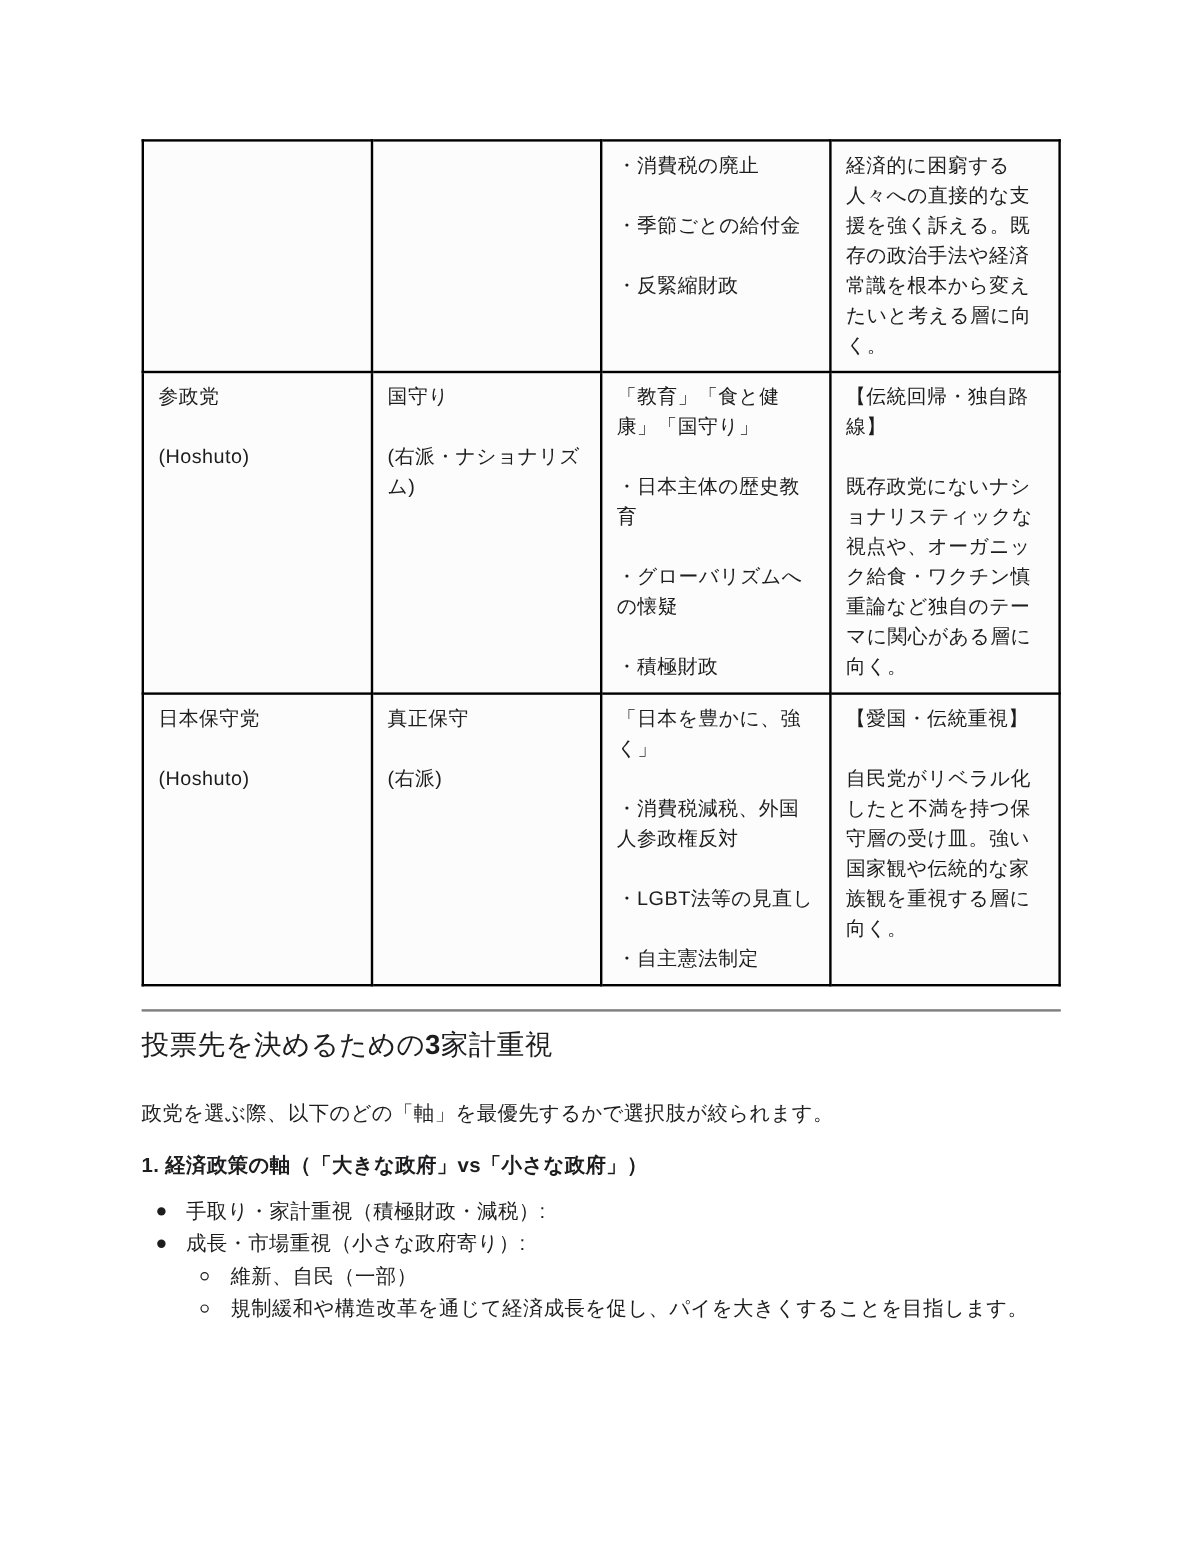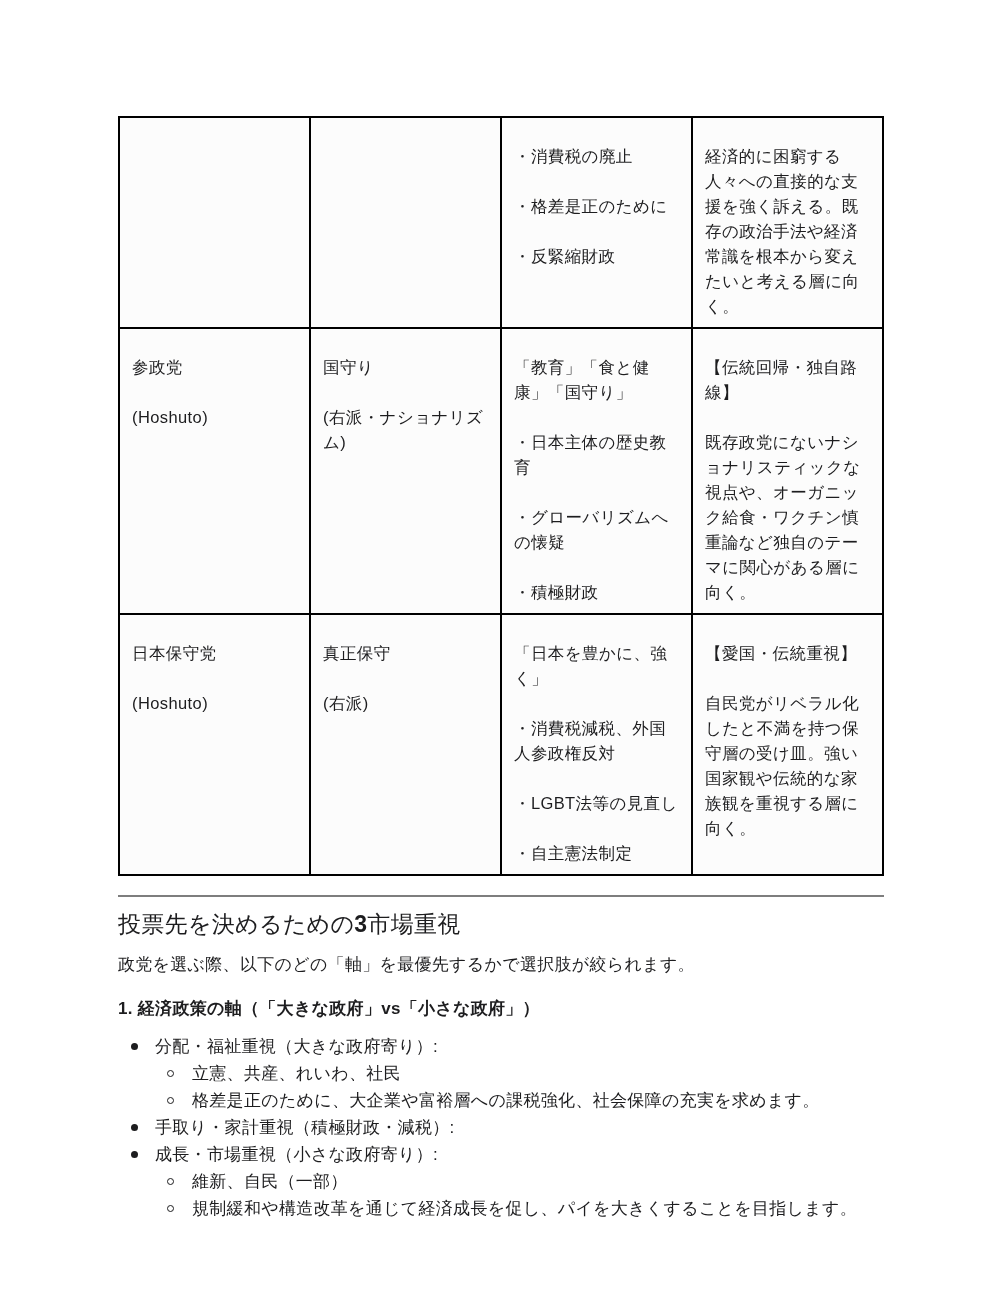--- a/index.html
+++ b/index.html
@@ -31,41 +31,41 @@
     padding: 8px 12px;
     font-size: 16.5px;
     line-height: 25px;
     letter-spacing: 0.4px;
     background: #fcfcfc;
     word-break: break-word;
   }
   table.party-table tr.row-0 { height: 186px; }
   table.party-table tr.row-1 { height: 266px; }
   table.party-table tr.row-2 { height: 237px; }
-  td p.cell-p { margin: 18px 0 25px 0; }
+  td p.cell-p { margin: 0 0 25px 0; }
   td p.cell-p:last-child { margin-bottom: 0; }
 
   
   hr.section-divider {
     border: none;
     border-top: 2px solid #7e7e7e;
     margin: 19px 0 0 0;
   }
 
   
   h2.section-heading {
     margin: 13px 0 0 0;
     font-size: 23px;
     line-height: 28px;
     font-weight: 400;
     letter-spacing: 0.3px;
   }
   h2.section-heading b { font-weight: 700; }
   p.intro-text {
-    margin: 13px 0 0 0;
+    margin: 30px 0 0 0;
     font-size: 17px;
     line-height: 27px;
     letter-spacing: 0.3px;
   }
   p.axis-heading {
     margin: 17px 0 0 0;
     font-size: 17px;
     line-height: 27px;
     font-weight: 700;
     letter-spacing: 0.3px;
@@ -116,21 +116,21 @@
         <col style="width:25%">
         <col style="width:25%">
         <col style="width:25%">
     </colgroup>
     <tbody>
       <tr class="row-0">
         <td></td>
         <td></td>
         <td>
           <p class="cell-p">・消費税の廃止</p>
-          <p class="cell-p">・格差是正のために</p>
+          <p class="cell-p">・季節ごとの給付金</p>
           <p class="cell-p">・反緊縮財政</p>
         </td>
         <td>
           <p class="cell-p">経済的に困窮する人々への直接的な支援を強く訴える。既存の政治手法や経済常識を根本から変えたいと考える層に向く。</p>
         </td>
       </tr>
       <tr class="row-1">
         <td>
           <p class="cell-p">参政党</p>
           <p class="cell-p">(Hoshuto)</p>
@@ -168,34 +168,27 @@
         <td>
           <p class="cell-p">【愛国・伝統重視】</p>
           <p class="cell-p">自民党がリベラル化したと不満を持つ保守層の受け皿。強い国家観や伝統的な家族観を重視する層に向く。</p>
         </td>
       </tr>
     </tbody>
   </table>
 
   <hr class="section-divider">
 
-  <h2 class="section-heading"><span>投票先を決めるための</span><b>3</b><span>市場重視</span></h2>
+  <h2 class="section-heading"><span>投票先を決めるための</span><b>3</b><span>家計重視</span></h2>
 
   <p class="intro-text">政党を選ぶ際、以下のどの「軸」を最優先するかで選択肢が絞られます。</p>
 
   <p class="axis-heading">1. 経済政策の軸（「大きな政府」vs「小さな政府」）</p>
 
   <ul class="bullets">
-    <li>
-      <div class="li-label">分配・福祉重視（大きな政府寄り）:</div>
-      <ul class="sub-bullets">
-        <li>立憲、共産、れいわ、社民</li>
-        <li>格差是正のために、大企業や富裕層への課税強化、社会保障の充実を求めます。</li>
-      </ul>
-    </li>
     <li>
       <div class="li-label">手取り・家計重視（積極財政・減税）:</div>
     </li>
     <li>
       <div class="li-label">成長・市場重視（小さな政府寄り）:</div>
       <ul class="sub-bullets">
         <li>維新、自民（一部）</li>
         <li>規制緩和や構造改革を通じて経済成長を促し、パイを大きくすることを目指します。</li>
       </ul>
     </li>

